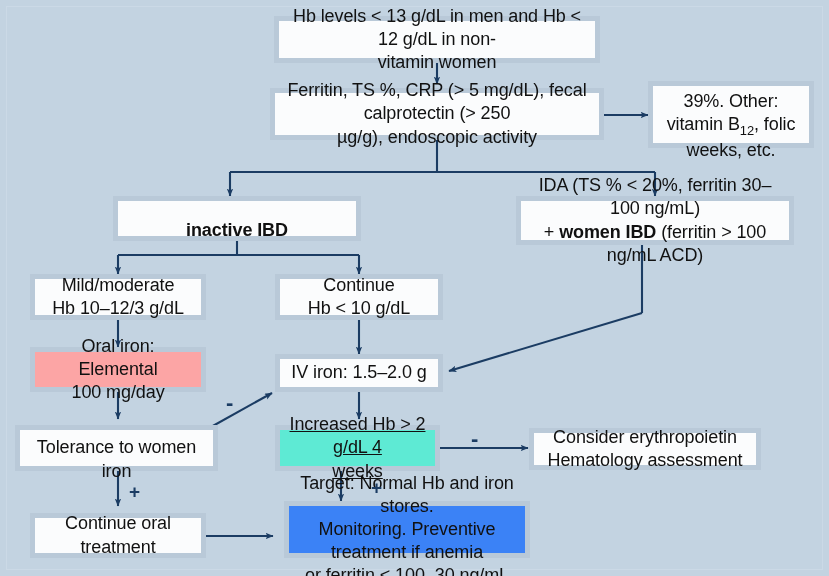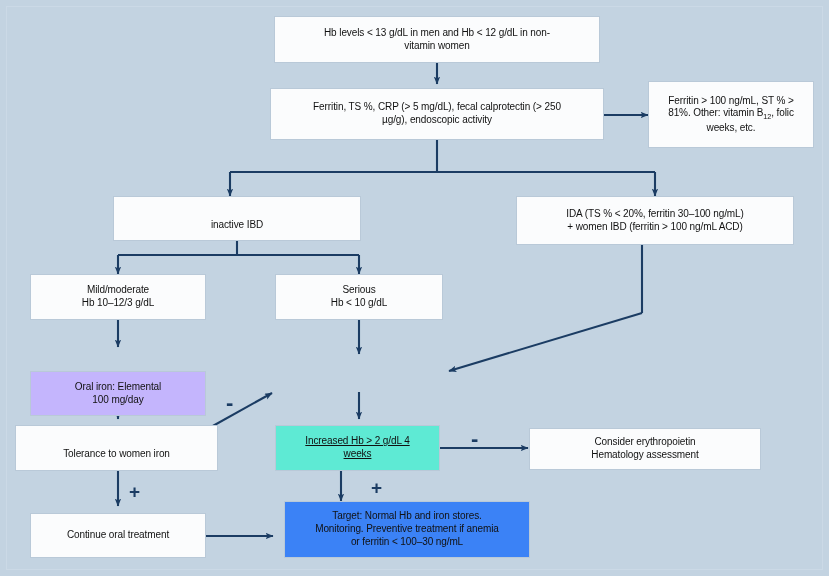--- a/index.html
+++ b/index.html
@@ -19,34 +19,34 @@
   
   #frame-line{
     position:absolute;
     left:6px; top:6px; right:6px; bottom:6px;
     border:1px solid #cbd9e6;
     pointer-events:none;
   }
   .node{
     position:absolute;
     background:#fbfcfd;
-    border:1px solid #6d28d9;
+    border:5px solid #6d28d9;
     box-sizing:border-box;
     display:flex;
     align-items:center;
     justify-content:center;
     text-align:center;
     color:#111111;
-    font-size:10px;
+    font-size:18px;
     line-height:1.28;
     padding:3px 6px;
     letter-spacing:-0.1px;
   }
   .node .txt{width:100%;}
-  .node b{font-weight:normal;}
+  .node b{font-weight:bold;}
   sub{font-size:0.72em;}
   .sign{
     position:absolute;
     color:#1b3c63;
     font-weight:bold;
     font-size:19px;
     line-height:1;
   }
   .sign.minus{font-size:22px;}
   svg.edges{
@@ -118,22 +118,22 @@
 
   <div class="node" style="left: 270px; top: 88px; width: 334px; height: 52px; background: rgb(251, 252, 253); border-color: rgb(185, 201, 216);">
     <div class="txt">
       <span>Ferritin, TS %, CRP (&gt; 5 mg/dL), fecal calprotectin (&gt; 250</span><br>
       <span>µg/g), endoscopic activity</span>
     </div>
   </div>
 
   <div class="node" style="left: 648px; top: 81px; width: 166px; height: 67px; background: rgb(251, 252, 253); border-color: rgb(185, 201, 216);">
     <div class="txt">
-      <span>Ferritin &gt; 100 ng/mL, ST % &gt;</span><br>
-      <span>81%. Other: vitamin B</span><sub>12</sub><span>, folic</span><br>
+      <br>
+      <span>39%. Other: vitamin B</span><sub>12</sub><span>, folic</span><br>
       <span>weeks, etc.</span>
     </div>
   </div>
 
   <div class="node" style="left: 113px; top: 196px; width: 248px; height: 45px; background: rgb(251, 252, 253); border-color: rgb(185, 201, 216);">
     <div class="txt">
       <br>
       <b>inactive IBD</b>
     </div>
   </div>
@@ -147,32 +147,37 @@
 
   <div class="node" style="left: 30px; top: 274px; width: 176px; height: 46px; background: rgb(251, 252, 253); border-color: rgb(185, 201, 216);">
     <div class="txt">
       <span>Mild/moderate</span><br>
       <span>Hb 10–12/3 g/dL</span>
     </div>
   </div>
 
   <div class="node" style="left: 275px; top: 274px; width: 168px; height: 46px; background: rgb(251, 252, 253); border-color: rgb(185, 201, 216);">
     <div class="txt">
-      <span>Serious</span><br>
+      <span>Continue</span><br>
       <span>Hb &lt; 10 g/dL</span>
     </div>
   </div>
 
-  <div class="node" style="left: 30px; top: 347px; width: 176px; height: 45px; background: #c4b5fd; border-color: rgb(185, 201, 216); margin-top: 24px;">
+  <div class="node" style="left: 30px; top: 347px; width: 176px; height: 45px; background: #fca5a5; border-color: rgb(185, 201, 216);">
     <div class="txt">
       <span>Oral iron: Elemental</span><br>
       <span>100 mg/day</span>
     </div>
   </div>
 
+  <div class="node" style="left: 275px; top: 354px; width: 168px; height: 38px; background: rgb(251, 252, 253); border-color: rgb(185, 201, 216);">
+    <div class="txt">
+      <span>IV iron: 1.5–2.0 g</span>
+    </div>
+  </div>
 
   <div class="node" style="left: 15px; top: 425px; width: 203px; height: 46px; background: rgb(251, 252, 253); border-color: rgb(185, 201, 216);">
     <div class="txt">
       <br>
       <span>Tolerance to women iron</span>
     </div>
   </div>
 
   <div class="node" style="left: 275px; top: 425px; width: 165px; height: 46px; background: #5eead4; border-color: rgb(185, 201, 216); text-decoration: underline;">
     <div class="txt">

